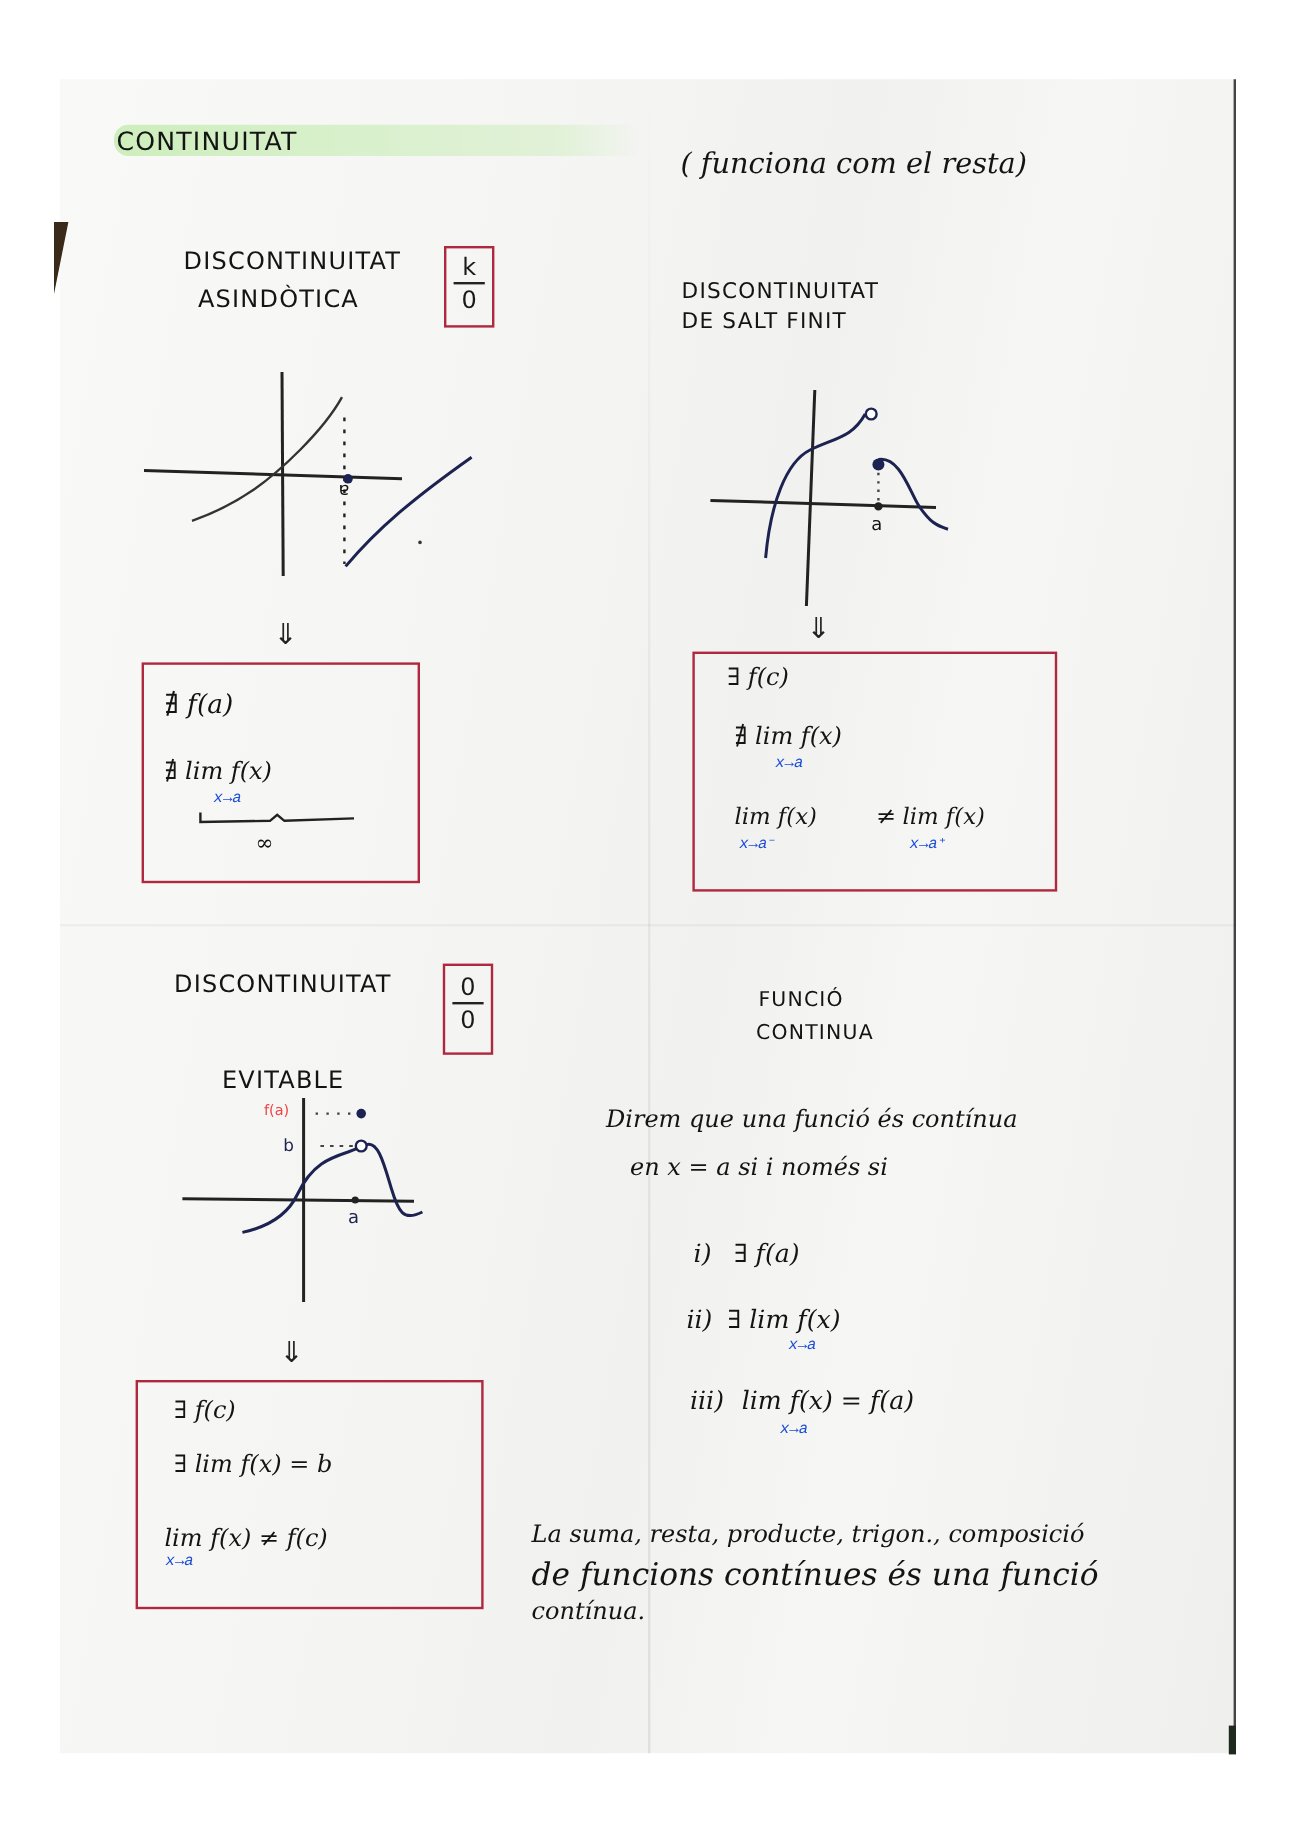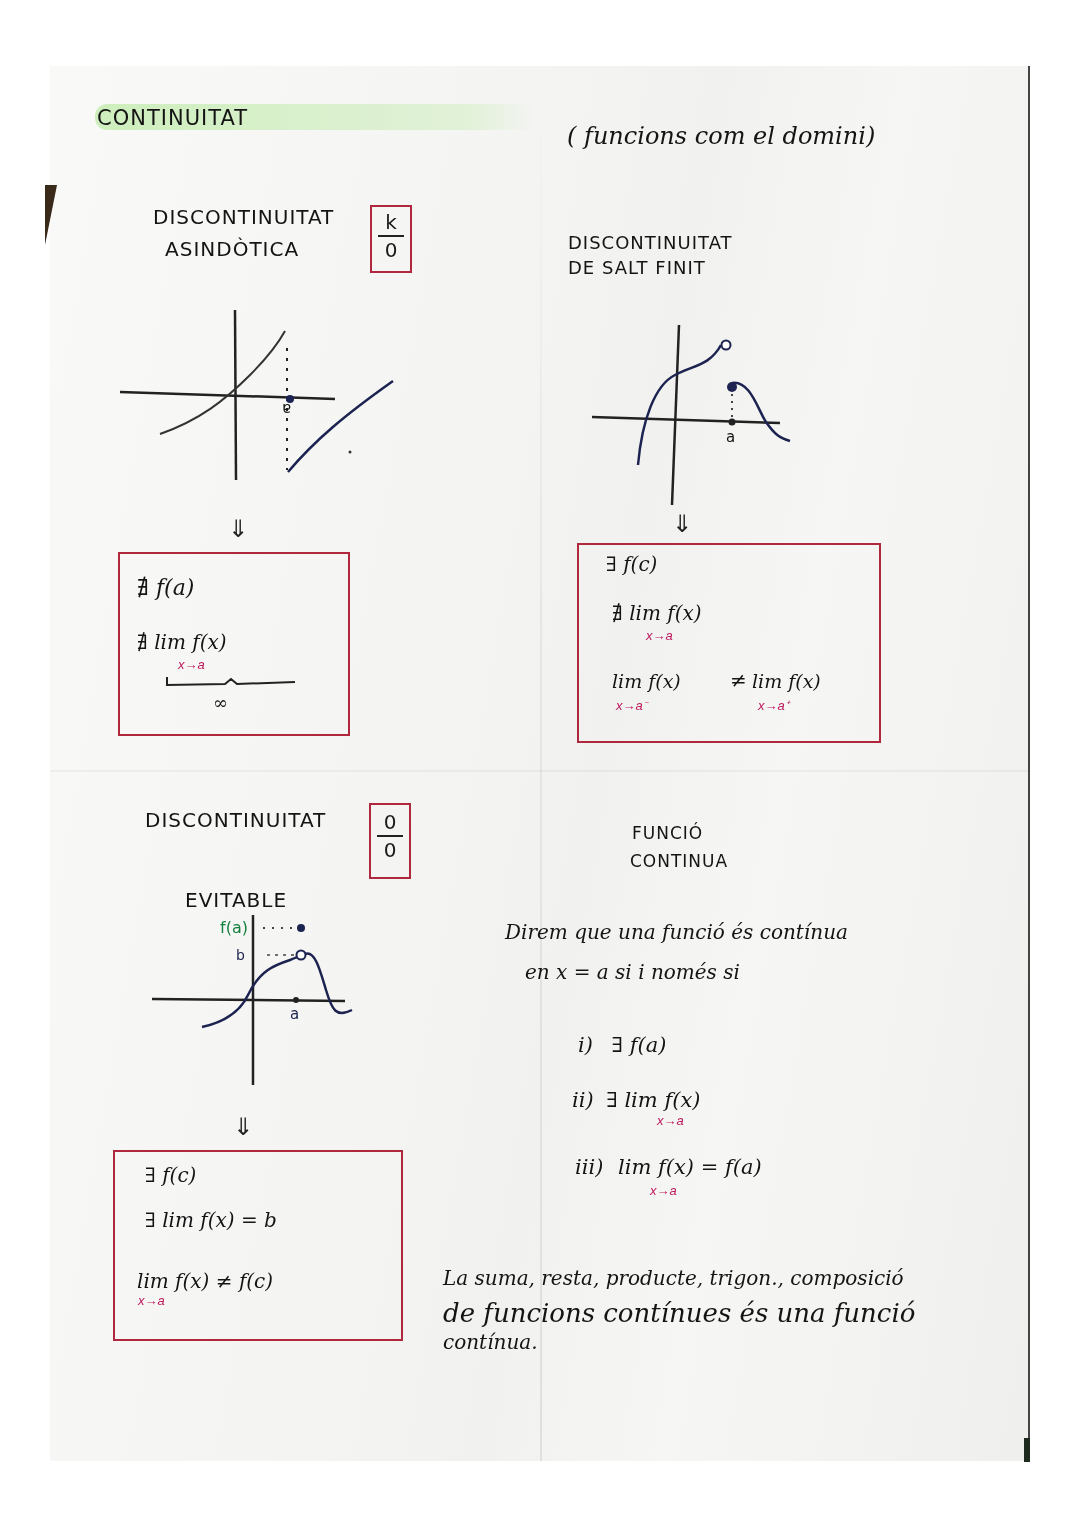--- a/index.html
+++ b/index.html
@@ -16,36 +16,36 @@
   .edge-dark2 { position:absolute; left:1024px; top:1438px; width:6px; height:24px; background:#1e2a1e; }
   .hw { position:absolute; font-family:"DejaVu Sans", sans-serif; color:#141414; white-space:nowrap; }
   .caps { font-size:20px; letter-spacing:1px; font-weight:400; }
   .script { font-family:"DejaVu Serif", serif; font-style:italic; font-size:21px; }
   .title-hl { position:absolute; left:95px; top:104px; width:440px; height:26px;
               background:linear-gradient(90deg,rgba(170,230,140,0.55),rgba(190,235,165,0.35) 85%,rgba(200,240,180,0));
               border-radius:12px; }
   .redbox { position:absolute; border:2.5px solid #b0283e; }
   .frac-box { position:absolute; border:2px solid #b0283e; text-align:center; font-size:20px; line-height:22px; }
   .frac-line { display:block; height:0; border-top:2px solid #222; margin:2px 6px; }
-  .sub { position:absolute; font-size:13px; font-family:Liberation Sans, sans-serif; font-style:italic; color:#be185d; }
+  .sub { position:absolute; font-size:13px; font-family:Liberation Mono, monospace; font-style:italic; color:#1d4ed8; }
   .arrow { position:absolute; font-size:24px; color:#222; }
   svg { position:absolute; overflow:visible; }
 </style>
 </head>
 <body>
 
 <div class="paper"></div>
 <div class="fold-v"></div>
 <div class="fold-h"></div>
 <div class="edge-dark"></div>
 <div class="edge-dark2"></div>
 
 <div class="title-hl"></div>
 <div class="hw caps" style="left:97px;top:106px;font-size:21px;">CONTINUITAT</div>
-<div class="hw script" style="left:567px;top:122px;font-size:24px;">( funcions com el domini)</div>
+<div class="hw script" style="left:567px;top:122px;font-size:24px;">( funciona com el resta)</div>
 
 <div class="hw caps" style="left:153px;top:205px;">DISCONTINUITAT</div>
 <div class="hw caps" style="left:153px;top:237px;margin-left:12px;">ASINDÒTICA</div>
 <div class="frac-box" style="left:370px;top:205px;width:38px;height:64px;">
   <span style="display:block;margin-top:4px;">k</span>
   <span class="frac-line"></span>
   <span style="display:block;">0</span>
 </div>
 
 <svg width="300" height="200" style="left:110px;top:300px;">
@@ -109,21 +109,21 @@
   <line x1="12" y1="99" x2="205" y2="101" stroke="#222" stroke-width="2.5"></line>
   <line x1="113" y1="15" x2="113" y2="185" stroke="#222" stroke-width="2.5"></line>
   <path d="M62,127 C85,122 100,112 108,95 C120,70 135,65 150,60 C162,55 165,55 157,55" stroke="#1c2350" stroke-width="2.5" fill="none"></path>
   <path d="M165,54 C175,50 180,70 186,90 C192,110 196,118 212,110" stroke="#1c2350" stroke-width="2.5" fill="none"></path>
   <circle cx="161" cy="55" r="4.5" fill="#fff" stroke="#1c2350" stroke-width="2"></circle>
   <circle cx="161" cy="28" r="4" fill="#1c2350"></circle>
   <line x1="123" y1="28" x2="154" y2="28" stroke="#444" stroke-width="2" stroke-dasharray="2,7"></line>
   <line x1="127" y1="55" x2="154" y2="55" stroke="#444" stroke-width="1.5" stroke-dasharray="3,5"></line>
   <circle cx="156" cy="100" r="3" fill="#222"></circle>
 </svg>
-<div class="hw" style="left:220px;top:918px;font-size:16px;color:#15803d;">f(a)</div>
+<div class="hw" style="left:220px;top:918px;font-size:12px;color:#ef4444;">f(a)</div>
 <div class="hw" style="left:236px;top:947px;font-size:14px;color:#1c2350;">b</div>
 <div class="hw" style="left:290px;top:1005px;font-size:15px;color:#1c2350;">a</div>
 
 <div class="arrow" style="left:233px;top:1113px;">⇓</div>
 
 <div class="redbox" style="left:113px;top:1150px;width:286px;height:187px;"></div>
 <div class="hw script" style="left:145px;top:1163px;font-size:20px;">∃  f(c)</div>
 <div class="hw script" style="left:145px;top:1208px;font-size:20px;">∃  lim  f(x) = b</div>
 <div class="hw script" style="left:137px;top:1269px;font-size:20px;">lim  f(x)  ≠  f(c)</div>
 <div class="sub" style="left:138px;top:1293px;">x→a</div>

